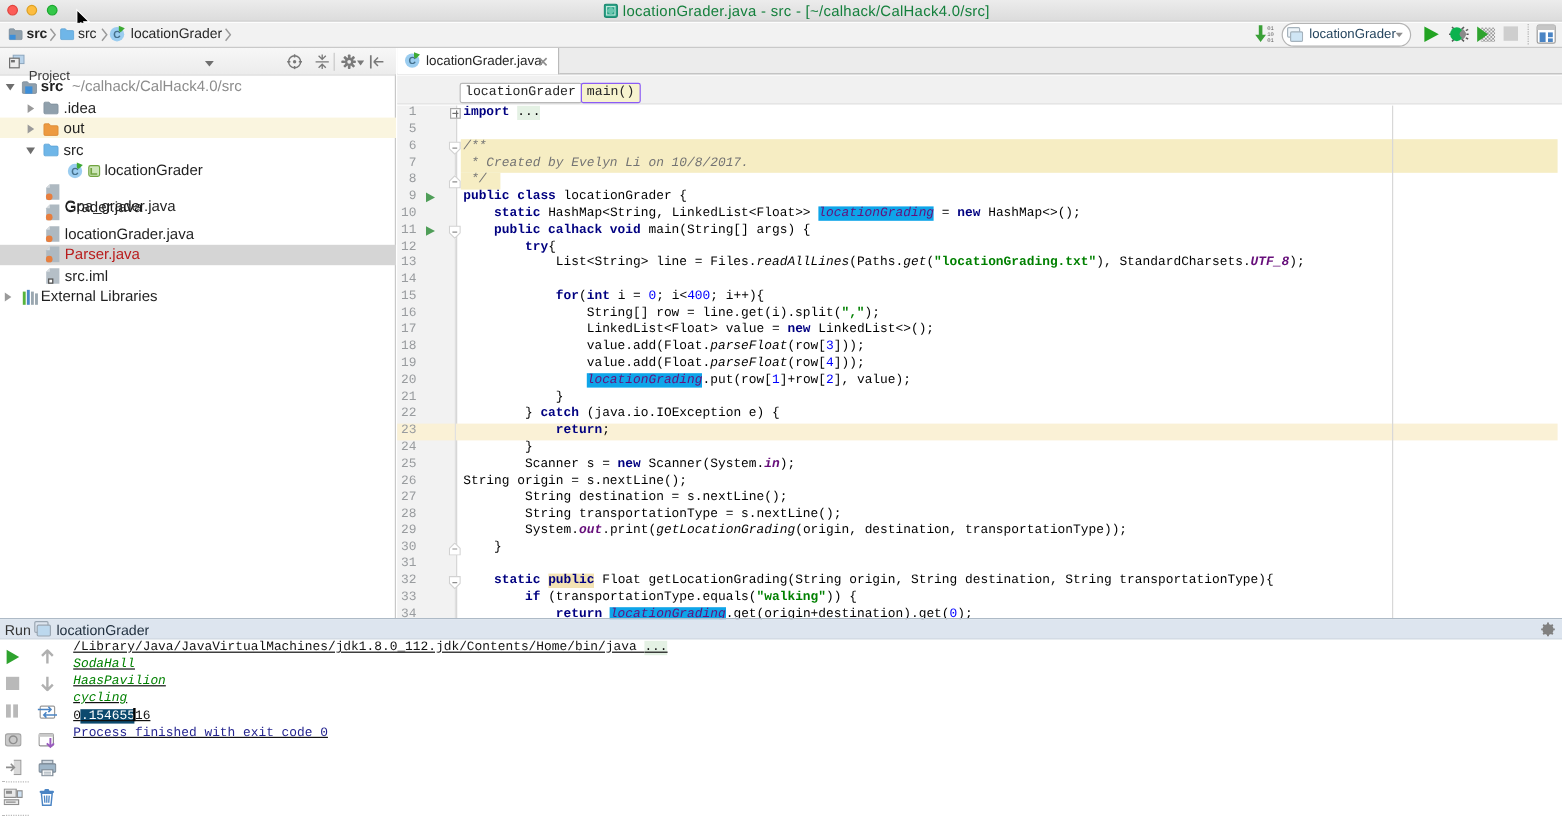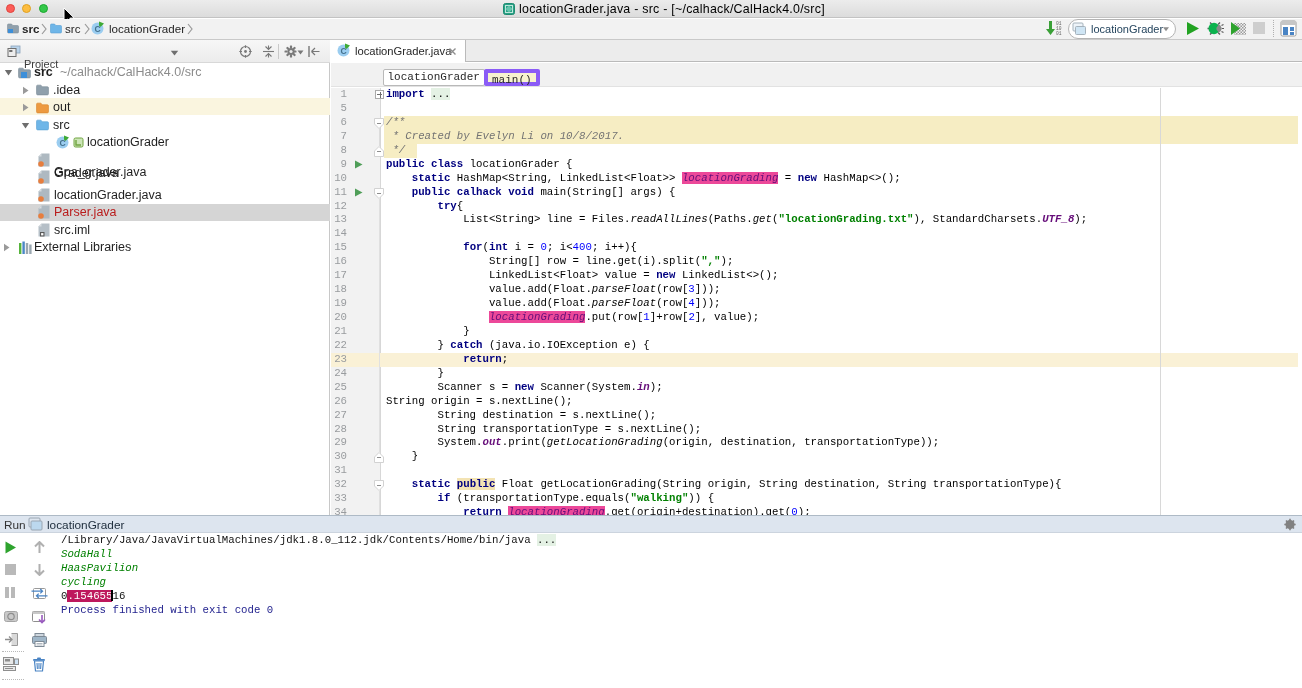--- a/index.html
+++ b/index.html
@@ -5,39 +5,39 @@
 body{font-family:"Liberation Sans",sans-serif;background:#fff;position:relative;}
 .abs{position:absolute;}
 pre,.mono{font-family:"Liberation Mono",monospace;}
 .k{color:#000080;font-weight:bold;}
 .s{color:#008000;font-weight:bold;}
 .n{color:#0000ff;}
 .f{color:#660e7a;font-style:italic;}
 .fb{color:#660e7a;font-style:italic;font-weight:bold;}
 .it{font-style:italic;}
 .cm{color:#737373;font-style:italic;}
-.hl{background:#ec4899;}
+.hl{background:#0ea5e9;}
 .fold{background:#e4f1e4;}
 .code{left:386px;top:88px;font-size:10.72px;line-height:13.93px;white-space:pre;color:#000;}
 .gnum{left:330px;top:88px;width:17px;font-size:10.72px;line-height:13.93px;white-space:pre;color:#999c9f;text-align:right;}
 svg{display:block;}
 </style></head><body>
 <div class="abs" style="left:0;top:0;width:1302px;height:18px;background:linear-gradient(#ececec,#dcdcdc);border-bottom:1px solid #c3c3c3;"></div>
 <div class="abs" style="left:5.5px;top:4px;width:9px;height:9px;border-radius:50%;background:#fc5d58;border:0.5px solid #e0443e;"></div>
 <div class="abs" style="left:22.0px;top:4px;width:9px;height:9px;border-radius:50%;background:#fdbd40;border:0.5px solid #dea123;"></div>
 <div class="abs" style="left:38.5px;top:4px;width:9px;height:9px;border-radius:50%;background:#34c749;border:0.5px solid #1ba82f;"></div>
 <svg class="abs" style="left:61px;top:7px;" width="16" height="20" viewBox="0 0 16 20">
 <path d="M3 1 L3 15 L6.4 12 L8.6 17.5 L11 16.4 L8.8 11.2 L13.2 11 Z" fill="#000" stroke="#fff" stroke-width="1"></path>
   </svg>
 <svg class="abs" style="left:503px;top:3px;" width="12" height="12" viewBox="0 0 12 12">
 <rect x="0.5" y="0.5" width="11" height="11" rx="2" fill="#2aa186" stroke="#1d8a71"></rect>
 <rect x="2.5" y="2.5" width="7" height="7" fill="none" stroke="#bfe8dc" stroke-width="1"></rect>
 <path d="M2.5 6 L6 2.5 L9.5 6 L6 9.5 Z" fill="#67c6ae"></path>
   </svg>
-<div class="abs" style="left:519px;top:2px;font-size:12.4px;color:#000000;letter-spacing:0.25px;">locationGrader.java - src - [~/calhack/CalHack4.0/src]</div>
+<div class="abs" style="left:519px;top:2px;font-size:12.4px;color:#15803d;letter-spacing:0.25px;">locationGrader.java - src - [~/calhack/CalHack4.0/src]</div>
 <div class="abs" style="left:0;top:19px;width:1302px;height:21px;background:#f2f2f2;border-bottom:1px solid #c9c9c9;"></div>
 <svg class="abs" style="left:7px;top:23px;" width="12" height="11" viewBox="0 0 12 10">
     <path d="M0.5 1.5 Q0.5 0.5 1.5 0.5 L4.5 0.5 L5.8 2 L10.5 2 Q11.5 2 11.5 3 L11.5 8.5 Q11.5 9.5 10.5 9.5 L1.5 9.5 Q0.5 9.5 0.5 8.5 Z" fill="#90a0ac" stroke="#7d8d99" stroke-width="0.6"></path>
   </svg>
 <div class="abs" style="left:8px;top:28.5px;width:4.5px;height:4.5px;background:#3d8fd9;"></div>
 <div class="abs" style="left:22px;top:22px;font-size:11.6px;font-weight:bold;color:#262626;">src</div>
 <svg class="abs" style="left:41px;top:23px;" width="6" height="12" viewBox="0 0 6 12">
     <path d="M1 1 L5 6 L1 11" fill="none" stroke="#9a9a9a" stroke-width="1.2"></path>
   </svg>
 <svg class="abs" style="left:50px;top:23px;" width="12" height="11" viewBox="0 0 12 10">
@@ -231,21 +231,21 @@
     <circle cx="6.5" cy="7.5" r="6" fill="#9bcdf0"></circle>
     <text x="6.5" y="10.5" font-size="8.6" font-family="Liberation Sans" font-weight="bold" fill="#44708c" text-anchor="middle">C</text>
     <path d="M8 4.5 L8 0.5 L13 2.5 L10 5.5 Q9 6.2 8 4.5Z" fill="#3eaa35"></path>
   </svg>
 <div class="abs" style="left:355px;top:45px;font-size:11.2px;color:#262626;">locationGrader.java</div>
 <svg class="abs" style="left:448px;top:47px;" width="9" height="9" viewBox="0 0 9 9">
     <path d="M1.5 1.5 L7.5 7.5 M7.5 1.5 L1.5 7.5" stroke="#8e8e8e" stroke-width="1.4"></path>
   </svg>
 <div class="abs" style="left:331px;top:63px;width:971px;height:24px;background:#f1f1f1;border-bottom:1px solid #e2e2e2;"></div>
 <div class="abs mono" style="left:382.5px;top:68.5px;height:17px;line-height:15px;padding:0 4px;background:#fff;border:1px solid #b9b9b9;border-radius:2px;font-size:11px;color:#262626;">locationGrader</div>
-<div class="abs mono" style="left:484px;top:68.5px;height:17px;line-height:15px;padding:0 4px;background:#f7f3cf;border:4px solid #8b5cf6;border-radius:2px;font-size:11px;color:#262626;">main()</div>
+<div class="abs mono" style="left:484px;top:68.5px;height:17px;line-height:15px;padding:0 4px;background:#f7f3cf;border:1px solid #8b5cf6;border-radius:2px;font-size:11px;color:#262626;">main()</div>
 <div class="abs" style="left:331px;top:88px;width:971px;height:428px;background:#fff;"></div>
 <div class="abs" style="left:331px;top:88px;width:50px;height:428px;background:#f2f2f2;border-right:1px solid #d7d7d7;"></div>
 <div class="abs" style="left:384px;top:115.86px;width:914px;height:27.86px;background:#f6edc3;"></div>
 <div class="abs" style="left:384px;top:143.72px;width:33px;height:13.93px;background:#f6edc3;"></div>
 <div class="abs" style="left:331px;top:352.67px;width:967px;height:13.93px;background:#faf1d6;"></div>
 <div class="abs" style="left:1160px;top:88px;width:1px;height:428px;background:#d8d8d8;"></div>
 <pre class="abs gnum">1
 5
 6
 7
@@ -397,17 +397,17 @@
 <rect x="0.5" y="3.5" width="14" height="7" rx="1" fill="#9fb6c8" stroke="#7e8a96"></rect>
 <rect x="3" y="8.5" width="9" height="5" fill="#fff" stroke="#7e8a96"></rect>
 <path d="M4.5 10.5 L10.5 10.5 M4.5 12 L10.5 12" stroke="#9aa5af" stroke-width="0.8"></path>
   </svg>
 <svg class="abs" style="left:32px;top:657px;" width="14" height="15" viewBox="0 0 14 15">
 <path d="M2.5 4 L11.5 4 L10.5 14 L3.5 14 Z" fill="#fff" stroke="#4a84c4" stroke-width="1.2"></path>
 <rect x="1" y="2" width="12" height="1.8" rx="0.9" fill="#4a84c4"></rect>
 <rect x="5" y="0.5" width="4" height="2" rx="1" fill="#4a84c4"></rect>
 <path d="M5 6 L5.4 12 M7 6 L7 12 M9 6 L8.6 12" stroke="#4a84c4" stroke-width="1.1"></path>
   </svg>
-<pre class="abs" style="left:61px;top:534.2px;font-size:10.72px;line-height:13.93px;color:#111;">/Library/Java/JavaVirtualMachines/jdk1.8.0_112.jdk/Contents/Home/bin/java <span class="fold">...</span>
+<pre class="abs" style="left:61px;top:534.2px;font-size:10.72px;line-height:13.93px;color:#111;text-decoration:underline;">/Library/Java/JavaVirtualMachines/jdk1.8.0_112.jdk/Contents/Home/bin/java <span class="fold">...</span>
 <span style="color:#008000;font-style:italic;">SodaHall</span>
 <span style="color:#008000;font-style:italic;">HaasPavilion</span>
 <span style="color:#008000;font-style:italic;">cycling</span>
-0<span style="background:#be185d;color:#fff;">.154655</span><span style="display:inline-block;width:2px;margin:0 -1px;height:11px;background:#000;vertical-align:-2px;"></span>16
+0<span style="background:#0c4a6e;color:#fff;">.154655</span><span style="display:inline-block;width:2px;margin:0 -1px;height:11px;background:#000;vertical-align:-2px;"></span>16
 <span style="color:#24248f;">Process finished with exit code 0</span></pre>
 </body></html>

